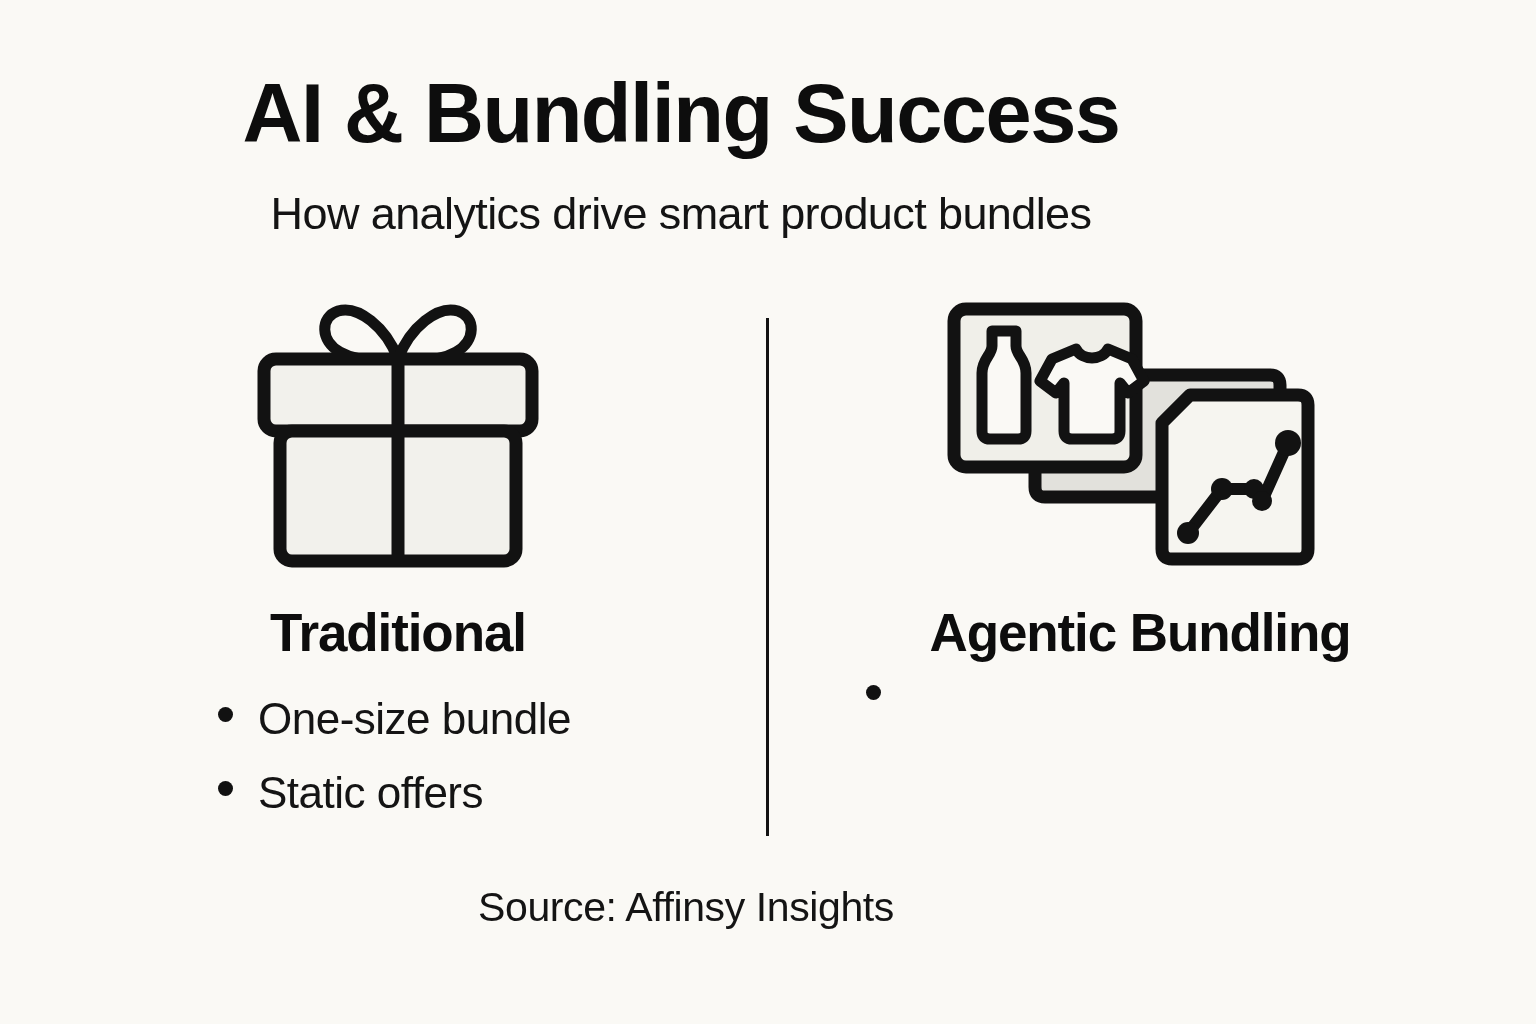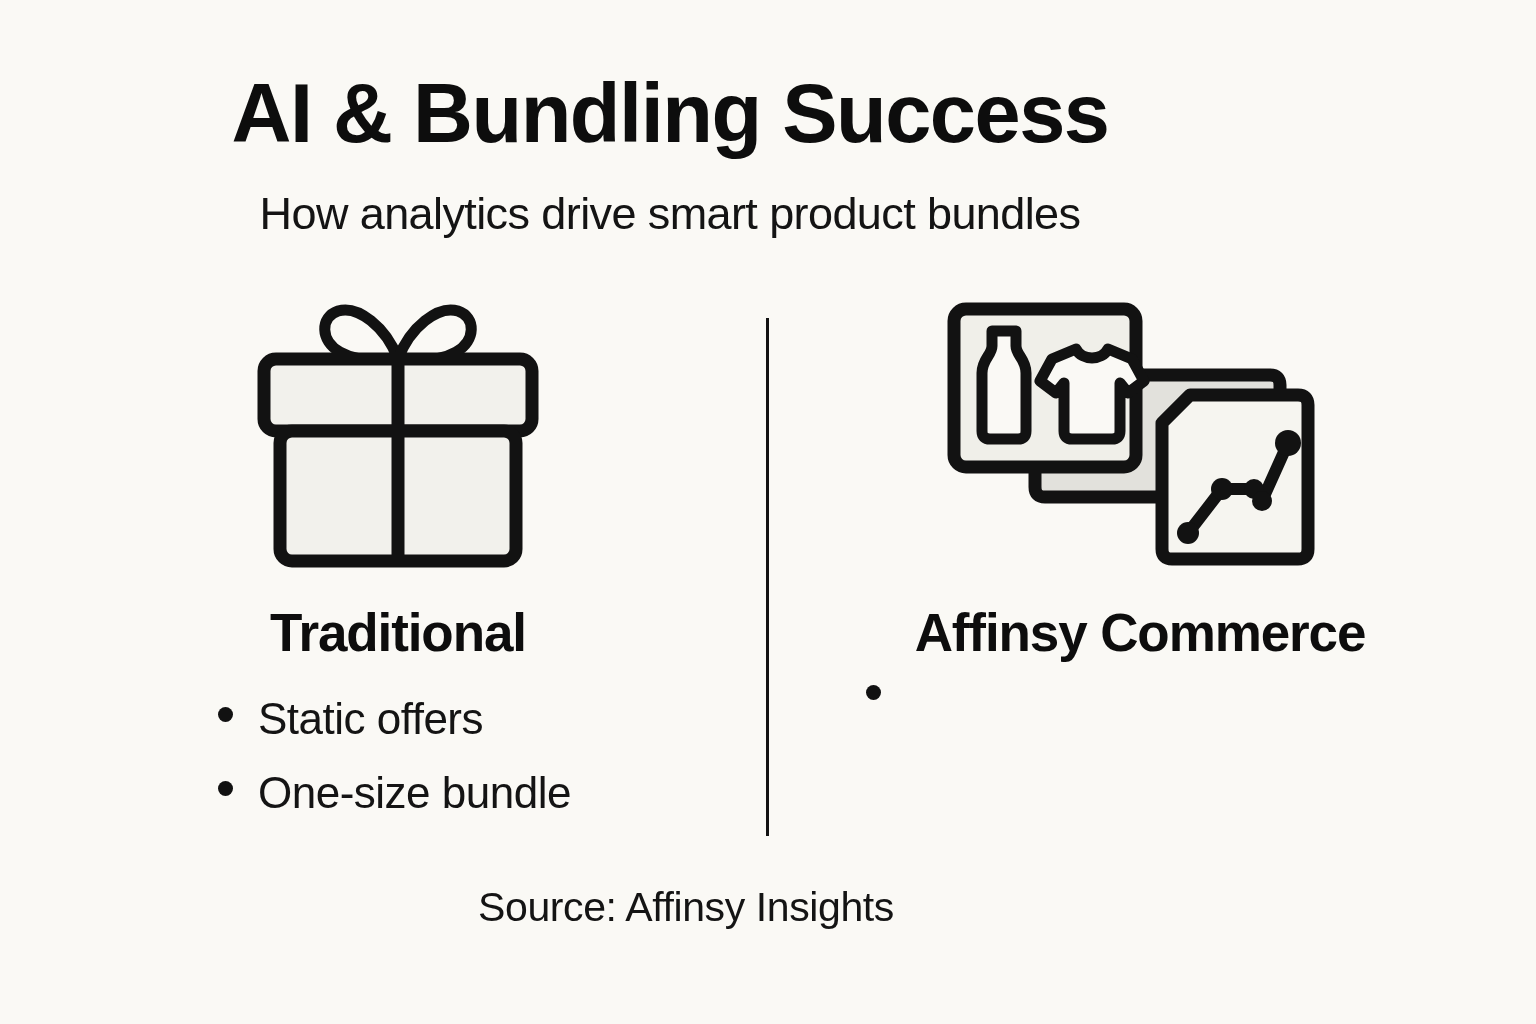--- a/index.html
+++ b/index.html
@@ -19,21 +19,21 @@
     position: relative;
     width: 1536px;
     height: 1024px;
     background: #faf9f5;
   }
 
   
   .header {
     position: absolute;
     top: 72px;
-    left: 1px;
+    left: 12px;
     width: 1338px;
     text-align: center;
   }
   .title {
     font-size: 83px;
     font-weight: 700;
     letter-spacing: -1.5px;
     line-height: 1.0;
     color: #0d0d0d;
     margin: 0;
@@ -155,25 +155,25 @@
 
         <path d="M150 62 L150 264" stroke="#121212" stroke-width="13" stroke-linecap="butt"></path>
       </svg>
     </div>
 
     <h2 class="col-heading">Traditional</h2>
 
     <ul class="bullets">
       <li>
         <span class="bullet-dot"></span>
-        <span>Static offers</span>
+        <span>One-size bundle</span>
       </li>
       <li>
         <span class="bullet-dot"></span>
-        <span>One-size bundle</span>
+        <span>Static offers</span>
       </li>
     </ul>
   </div>
 
   <div class="column right">
 
     <div class="art">
       <svg width="400" height="280" viewBox="0 0 400 280" fill="none" xmlns="http://www.w3.org/2000/svg">
 
         <path d="M105 78 L330 78 Q340 78 340 88 L340 190 Q340 200 330 200 L105 200 Q95 200 95 190 L95 88 Q95 78 105 78 Z" fill="#e2e1dc" stroke="#121212" stroke-width="13" stroke-linejoin="round"></path>
@@ -196,21 +196,21 @@
           <polyline points="248,236 282,192 314,192 322,204 348,146" stroke="#121212" stroke-width="12" stroke-linecap="round" stroke-linejoin="round" fill="none"></polyline>
           <circle cx="248" cy="236" r="11" fill="#121212"></circle>
           <circle cx="282" cy="192" r="11" fill="#121212"></circle>
           <circle cx="314" cy="192" r="10" fill="#121212"></circle>
           <circle cx="322" cy="204" r="10" fill="#121212"></circle>
           <circle cx="348" cy="146" r="13" fill="#121212"></circle>
         </g>
       </svg>
     </div>
 
-    <h2 class="col-heading">Affinsy Commerce</h2>
+    <h2 class="col-heading">Agentic Bundling</h2>
 
     <ul class="bullets">
       <li>
         <span class="bullet-dot"></span>
       </li>
     </ul>
   </div>
 
   <div class="footer">Source: Affinsy Insights</div>
 

